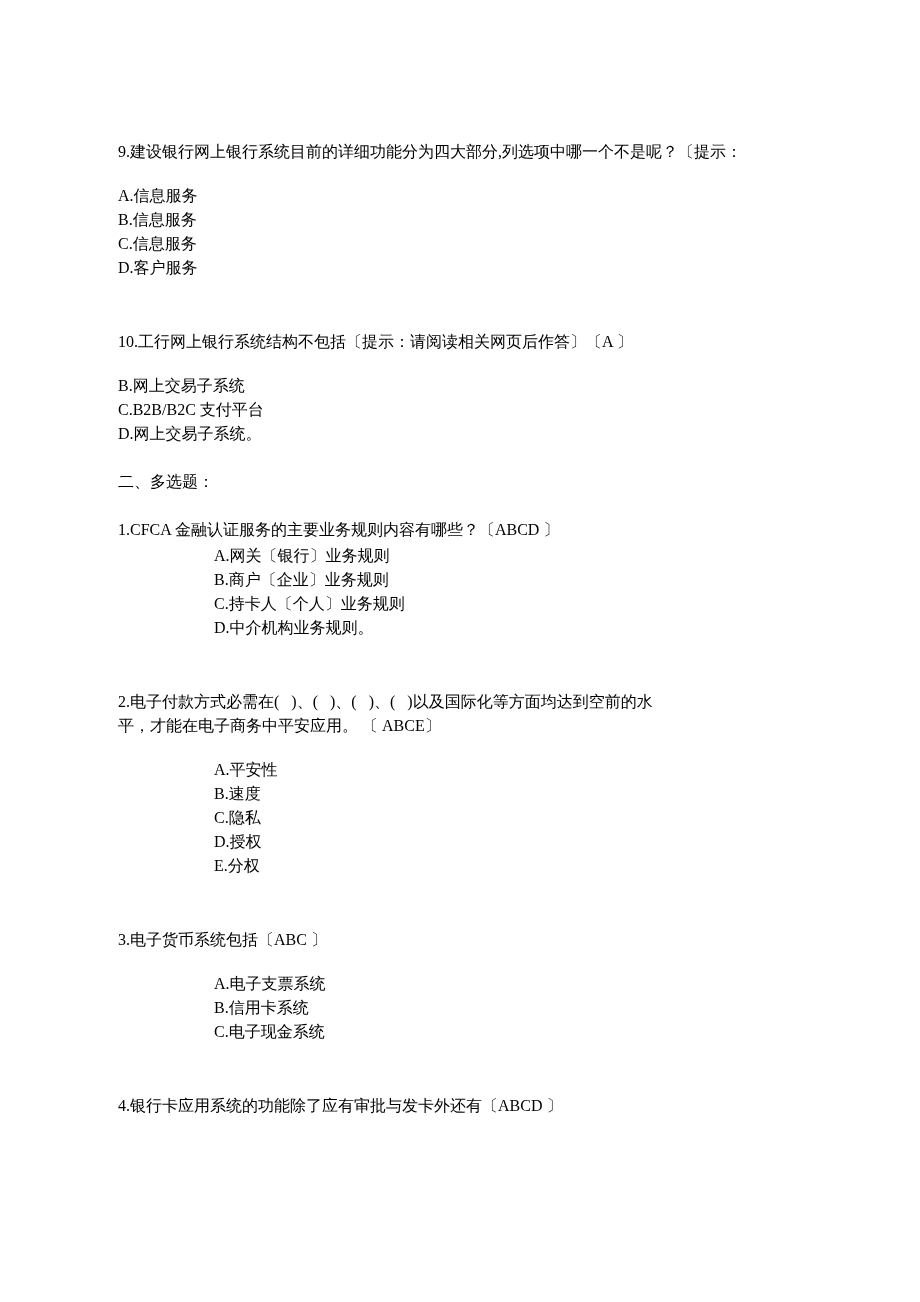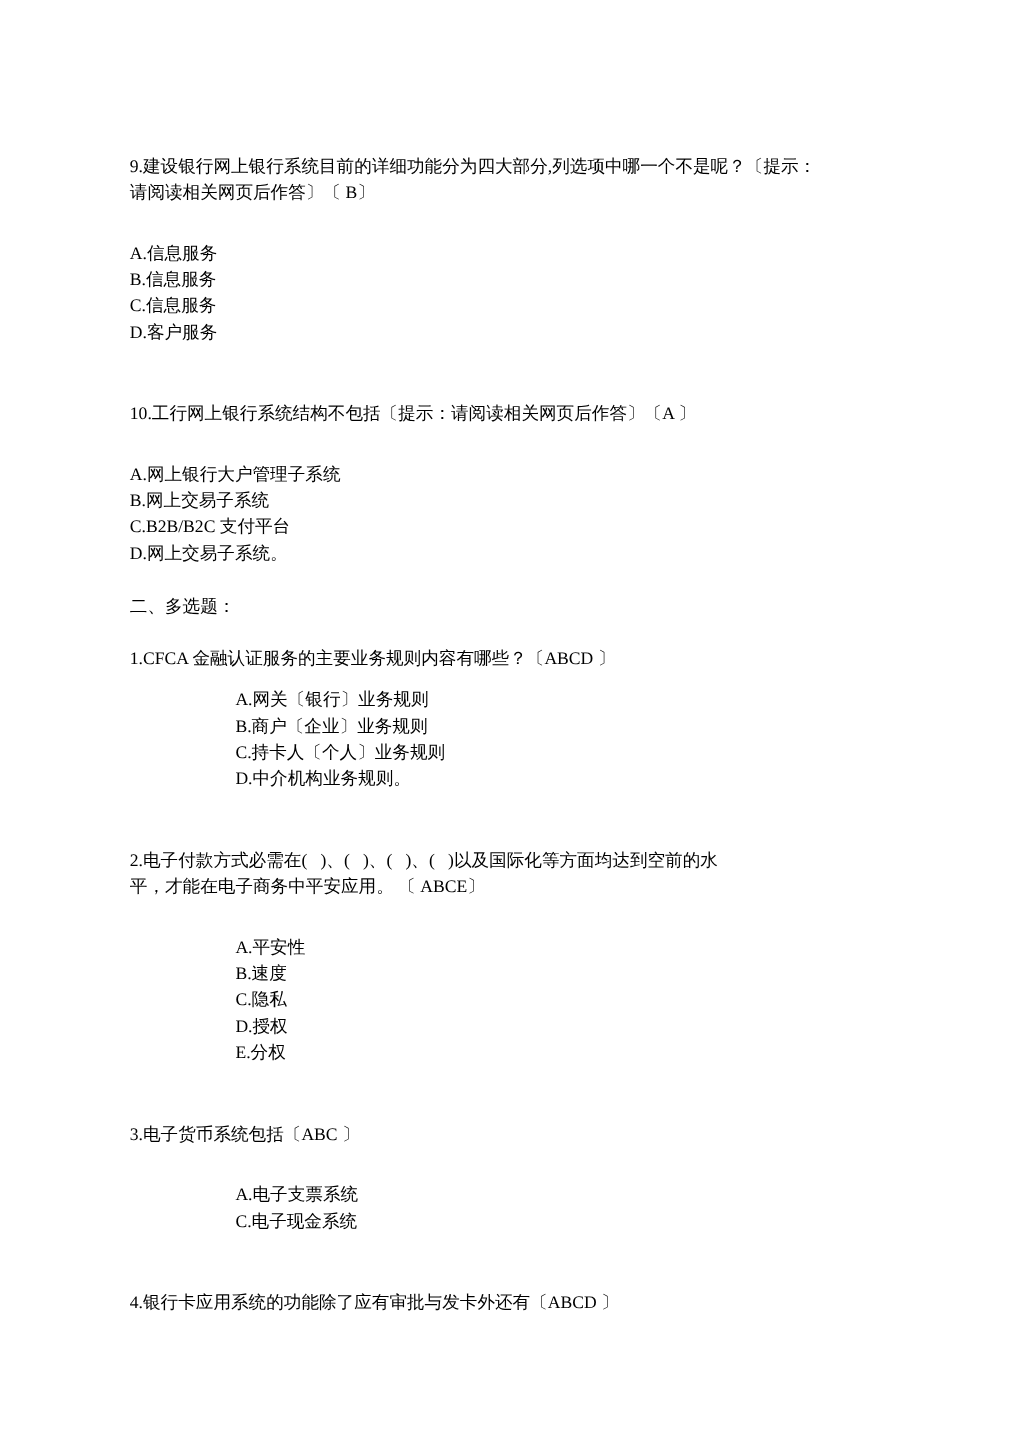--- a/index.html
+++ b/index.html
@@ -14,21 +14,21 @@
   .page {
     width: 920px;
     min-height: 1302px;
     box-sizing: border-box;
     padding: 140px 66px 80px 118px;
   }
   .block {
     margin-bottom: 24px;
   }
   .options {
-    margin-top: 13px;
+    margin-top: 2px;
   }
   .options-indent {
     margin-left: 96px;
     font-family: Liberation Serif, serif;
   }
   .line {
     white-space: pre-wrap;
   }
   .spacer-lg {
     height: 26px;
@@ -37,37 +37,35 @@
     height: 18px;
   }
 </style>
 </head>
 <body>
 
 <div class="page">
 
   <div class="block">
     <div class="line">9.建设银行网上银行系统目前的详细功能分为四大部分,列选项中哪一个不是呢？〔提示：</div>
-    <div class="line">请阅读相关网页后作答〕〔 B〕</div>
     <div class="spacer-md"></div>
     <div class="options">
       <div class="line">A.信息服务</div>
       <div class="line">B.信息服务</div>
       <div class="line">C.信息服务</div>
       <div class="line">D.客户服务</div>
     </div>
   </div>
 
   <div class="spacer-lg"></div>
 
   <div class="block">
     <div class="line">10.工行网上银行系统结构不包括〔提示：请阅读相关网页后作答〕〔A 〕</div>
     <div class="spacer-md"></div>
     <div class="options">
-      <div class="line">A.网上银行大户管理子系统</div>
       <div class="line">B.网上交易子系统</div>
       <div class="line">C.B2B/B2C 支付平台</div>
       <div class="line">D.网上交易子系统。</div>
     </div>
   </div>
 
   <div class="block">
     <div class="line">二、多选题：</div>
   </div>
 
@@ -96,20 +94,21 @@
     </div>
   </div>
 
   <div class="spacer-lg"></div>
 
   <div class="block">
     <div class="line">3.电子货币系统包括〔ABC 〕</div>
     <div class="spacer-md"></div>
     <div class="options options-indent">
       <div class="line">A.电子支票系统</div>
+      <div class="line">B.信用卡系统</div>
       <div class="line">C.电子现金系统</div>
     </div>
   </div>
 
   <div class="spacer-lg"></div>
 
   <div class="block">
     <div class="line">4.银行卡应用系统的功能除了应有审批与发卡外还有〔ABCD 〕</div>
   </div>
 

